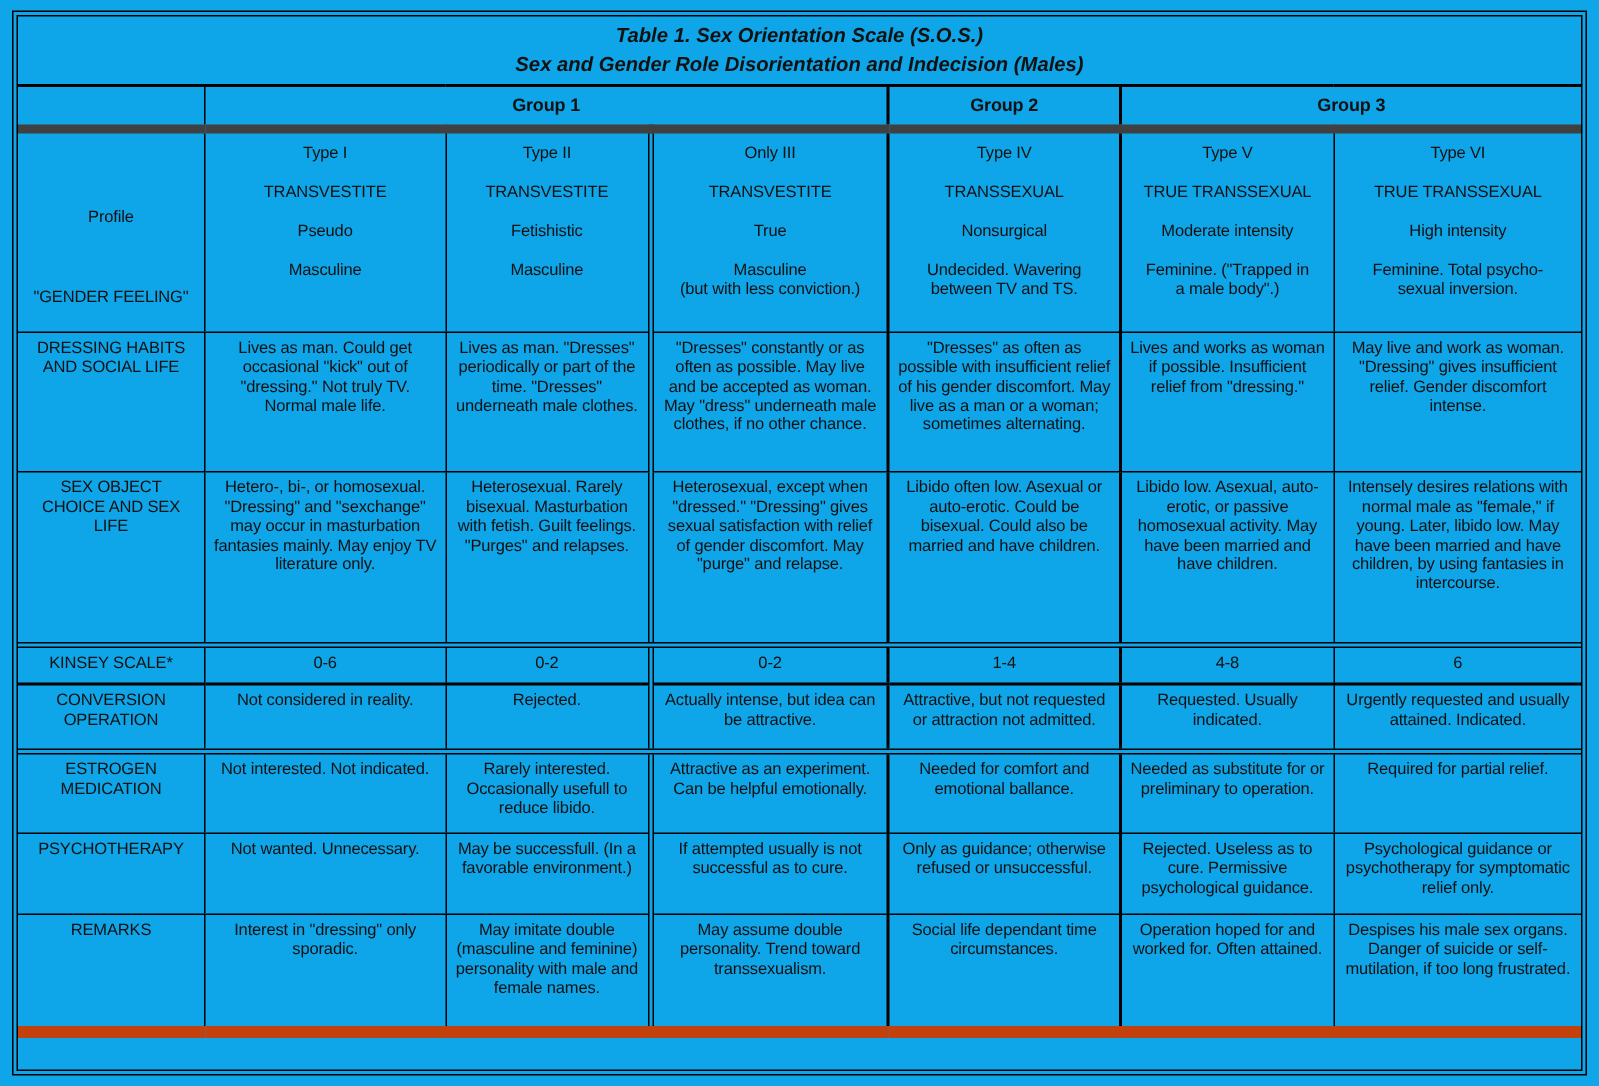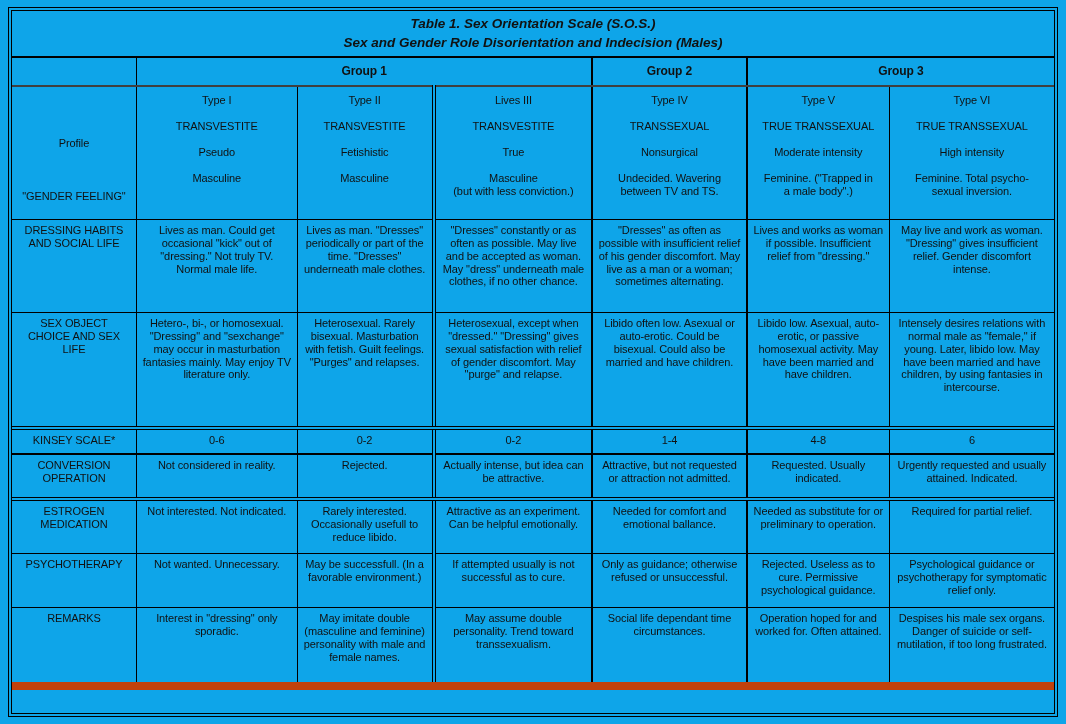--- a/index.html
+++ b/index.html
@@ -39,21 +39,21 @@
     text-align: center;
     padding: 4px 5px 3px 5px;
     overflow: hidden;
   }
   
   .vl1 { border-left: 1px solid #000; }
   .vl2 { border-left: 2px solid #000; }
   .vld { border-left: 4px double #000; }
   
   tr.r-title   td { border-bottom: 2px solid #000; }
-  tr.r-groups  td { border-bottom: 2px solid #404040; margin-top: 36px; }
+  tr.r-groups  td { border-bottom: 6px solid #404040; margin-top: 36px; }
   tr.r-types   td { border-bottom: 1px solid #000; }
   tr.r-dressing td { border-bottom: 1px solid #000; }
   tr.r-sexobject td { border-bottom: 4px double #000; }
   tr.r-kinsey  td { border-bottom: 2px solid #000; }
   tr.r-conversion td { border-bottom: 4px double #000; }
   tr.r-estrogen td { border-bottom: 1px solid #000; }
   tr.r-psycho  td { border-bottom: 1px solid #000; }
   tr.r-remarks td { border-bottom: 8px solid #c2410c; }
   
   tr.r-title    { height: 36px; }
@@ -134,21 +134,21 @@
           <td class="vl1">
                 <div class="stack">
             <div>Type II</div>
             <div>TRANSVESTITE</div>
             <div>Fetishistic</div>
             <div class="ml">Masculine</div>
           </div>
               </td>
           <td class="vld">
                 <div class="stack">
-            <div>Lives III</div>
+            <div>Only III</div>
             <div>TRANSVESTITE</div>
             <div>True</div>
             <div class="ml">Masculine
 (but with less conviction.)</div>
           </div>
               </td>
           <td class="vl2">
                 <div class="stack">
             <div>Type IV</div>
             <div>TRANSSEXUAL</div>

